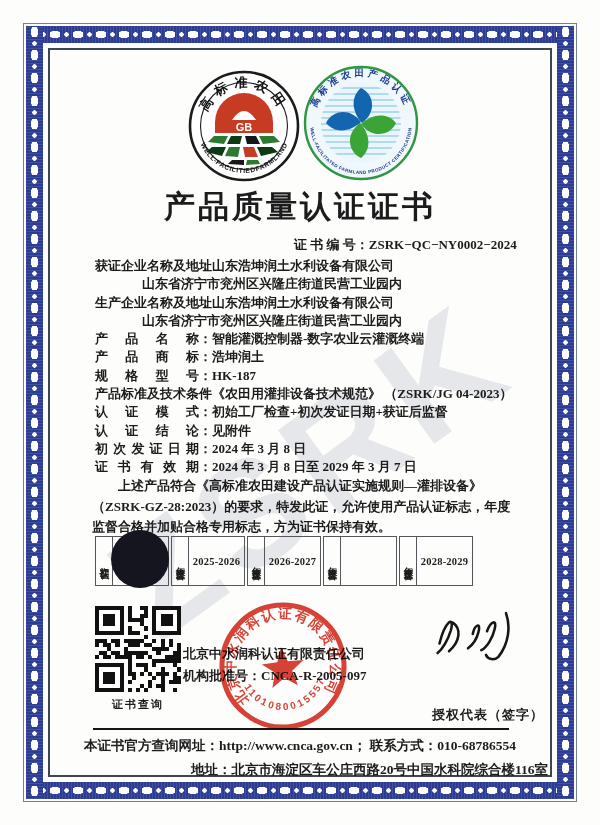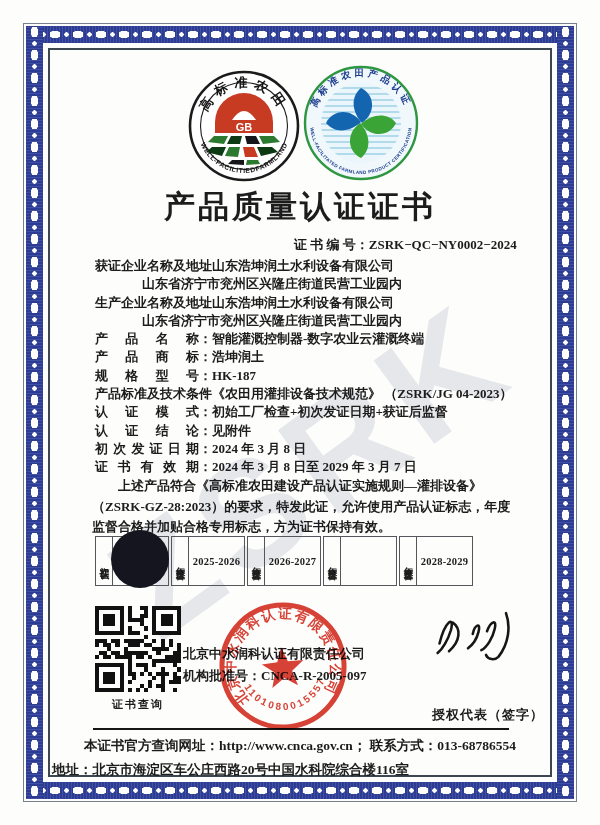--- a/index.html
+++ b/index.html
@@ -58,21 +58,21 @@
   .qr-wrap{position:absolute;left:95px;top:606px;width:86px;height:86px;z-index:1;}
   .qr-caption{position:absolute;left:95px;top:697px;width:86px;text-align:center;
     font-size:11px;font-weight:700;letter-spacing:2px;z-index:1;}
   .issuer{position:absolute;left:183px;top:643px;font-size:13px;font-weight:700;line-height:22px;z-index:1;}
   .stamp{position:absolute;left:216px;top:599px;z-index:3;opacity:0.9;mix-blend-mode:multiply;}
   .signature{position:absolute;left:430px;top:604px;z-index:1;}
   .sign-caption{position:absolute;left:432px;top:684px;font-size:13px;font-weight:600;letter-spacing:1px;z-index:1;margin-top:22px;}
   .divider{position:absolute;left:93px;top:728px;width:416px;height:2px;background:#161616;z-index:1;}
   .footer1{position:absolute;left:52px;right:52px;top:737px;text-align:center;
     font-size:13.5px;font-weight:700;z-index:1;}
-  .footer2{position:absolute;left:52px;right:52px;top:761px;text-align:left;
+  .footer2{position:absolute;left:52px;right:52px;top:761px;text-align:right;
     font-size:13.5px;font-weight:700;z-index:1;}
 </style>
 </head>
 <body>
 
 <div class="page">
 
   <div class="frame-outer"></div>
   <div class="band band-top"></div>
   <div class="band band-bottom"></div>
@@ -369,16 +369,16 @@
         <path d="M24,18 C33,24 32,38 20,48"></path>
         <path d="M45,30 C47,20 54,17 51,28 C49,36 44,42 40,45"></path>
         <path d="M60,27 C64,16 71,14 68,25 C66,34 60,44 54,47"></path>
         <path d="M80,8 C85,22 83,40 72,54 C68,58 61,57 59,52"></path>
       </g>
     </svg>
   </div>
   <div class="sign-caption">授权代表（签字）</div>
 
   <div class="divider"></div>
-  <div class="footer1">本证书官方查询网址：http://www.cnca.gov.cn；  联系方式：013-68786554</div>
+  <div class="footer1">本证书官方查询网址：http://www.cnca.gov.cn；  联系方式：010-68786554</div>
   <div class="footer2">地址：北京市海淀区车公庄西路20号中国水科院综合楼116室</div>
 
 </div>
 
 </body></html>

